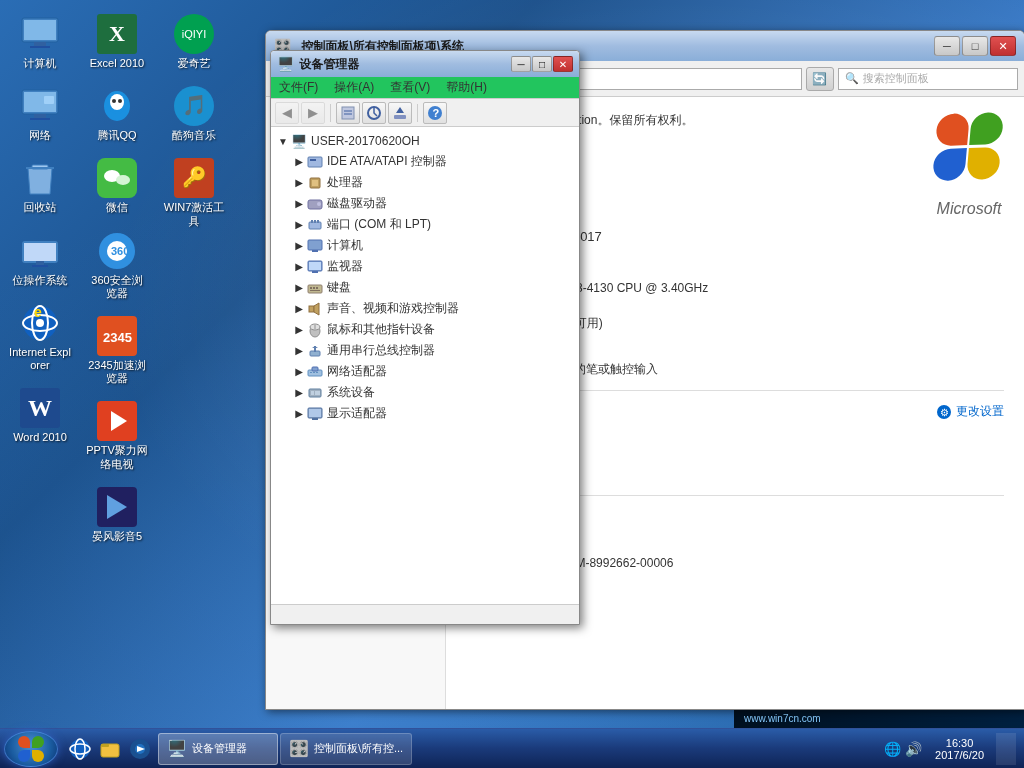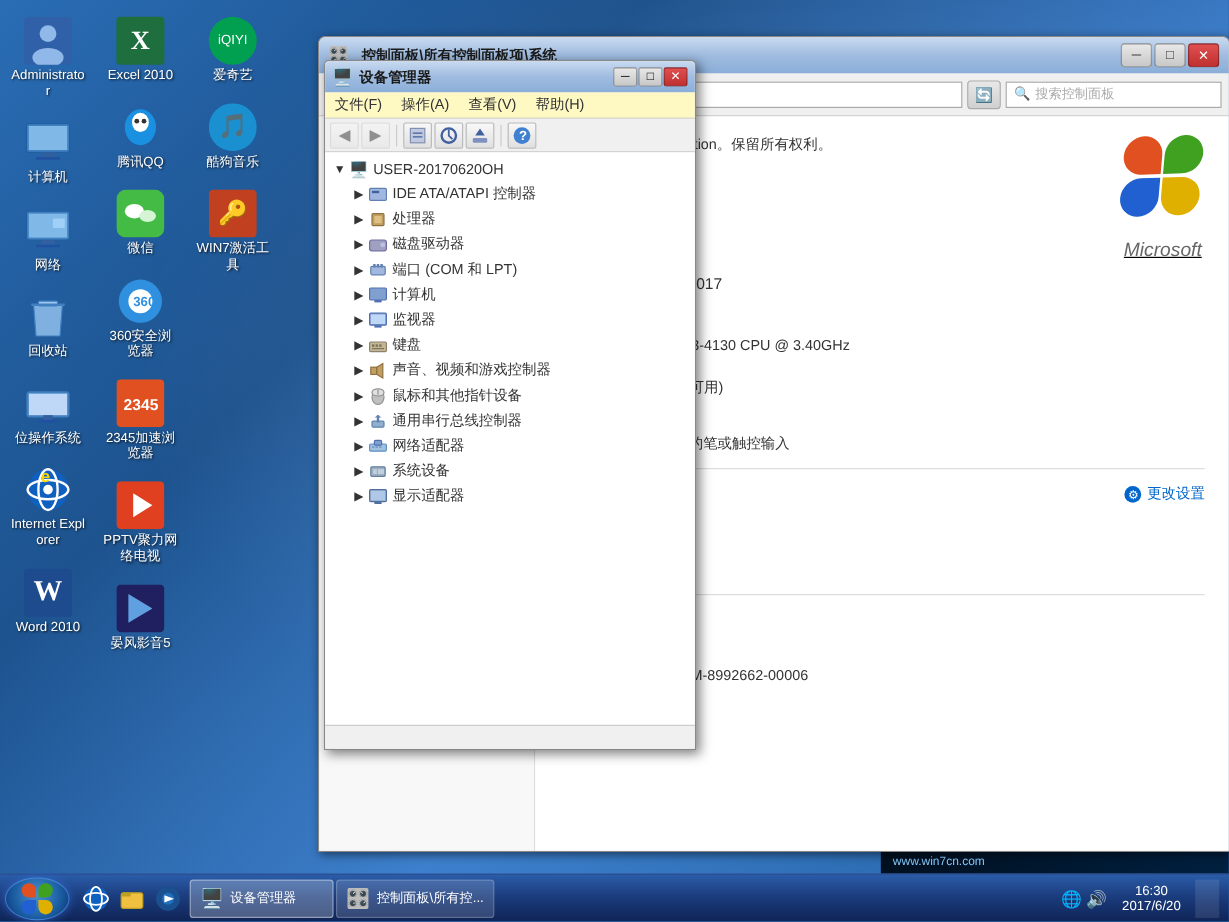--- a/index.html
+++ b/index.html
@@ -365,21 +365,21 @@
     }
 
     .devmgr-btn.close {
       background: linear-gradient(to bottom, #e05050, #c03030);
       color: white;
     }
 
     
     .devmgr-menubar {
       height: 22px;
-      background: #fef9c3;
+      background: #22c55e;
       display: flex;
       align-items: flex-start;
       border-bottom: 1px solid #ccc;
       font-size: 12px;
       color: #333;
     }
 
     .devmgr-menu-item {
       padding: 0 8px;
       height: 100%;
@@ -535,30 +535,20 @@
 <body>
 
 <div class="desktop">
 
   <div class="icon-columns">
 
     <div class="icon-column">
       <div class="desktop-icon">
         <div class="icon-img">
           <svg width="40" height="40" viewBox="0 0 40 40">
-            <rect width="40" height="40" rx="4" fill="#3060a8"></rect>
-            <circle cx="20" cy="14" r="7" fill="#90b8e8"></circle>
-            <ellipse cx="20" cy="34" rx="13" ry="8" fill="#90b8e8"></ellipse>
-          </svg>
-        </div>
-        <span class="icon-label">Administrator</span>
-      </div>
-      <div class="desktop-icon">
-        <div class="icon-img">
-          <svg width="40" height="40" viewBox="0 0 40 40">
             <rect x="2" y="4" width="36" height="24" rx="2" fill="#4080c0" stroke="#2060a0" stroke-width="1"></rect>
             <rect x="4" y="6" width="32" height="20" fill="#80b8e8"></rect>
             <rect x="14" y="28" width="12" height="4" fill="#3060a0"></rect>
             <rect x="10" y="32" width="20" height="2" fill="#2050a0"></rect>
           </svg>
         </div>
         <span class="icon-label">计算机</span>
       </div>
       <div class="desktop-icon">
         <div class="icon-img">
@@ -738,21 +728,21 @@
         <div class="cp-sidebar-item">Windows Update</div>
         <div class="cp-sidebar-item">性能信息和工具</div>
       </div>
 
       <div class="cp-main">
 
         <div style="display:flex;justify-content:space-between;align-items:flex-start;margin-bottom:10px;">
           <div>
             <div style="font-size:12px;color:#333;">09 Microsoft Corporation。保留所有权利。</div>
           </div>
-          <div style="display:flex;flex-direction:column;align-items:center;gap:8px;text-decoration:underline;">
+          <div style="display:flex;flex-direction:column;align-items:center;gap:8px;">
             <div class="win7-logo">
               <div class="win7-q1"></div>
               <div class="win7-q2"></div>
               <div class="win7-q3"></div>
               <div class="win7-q4"></div>
             </div>
             <div class="ms-logo" style="font-size:16px;color:#666;font-style:italic;">Microsoft</div>
           </div>
         </div>
 

